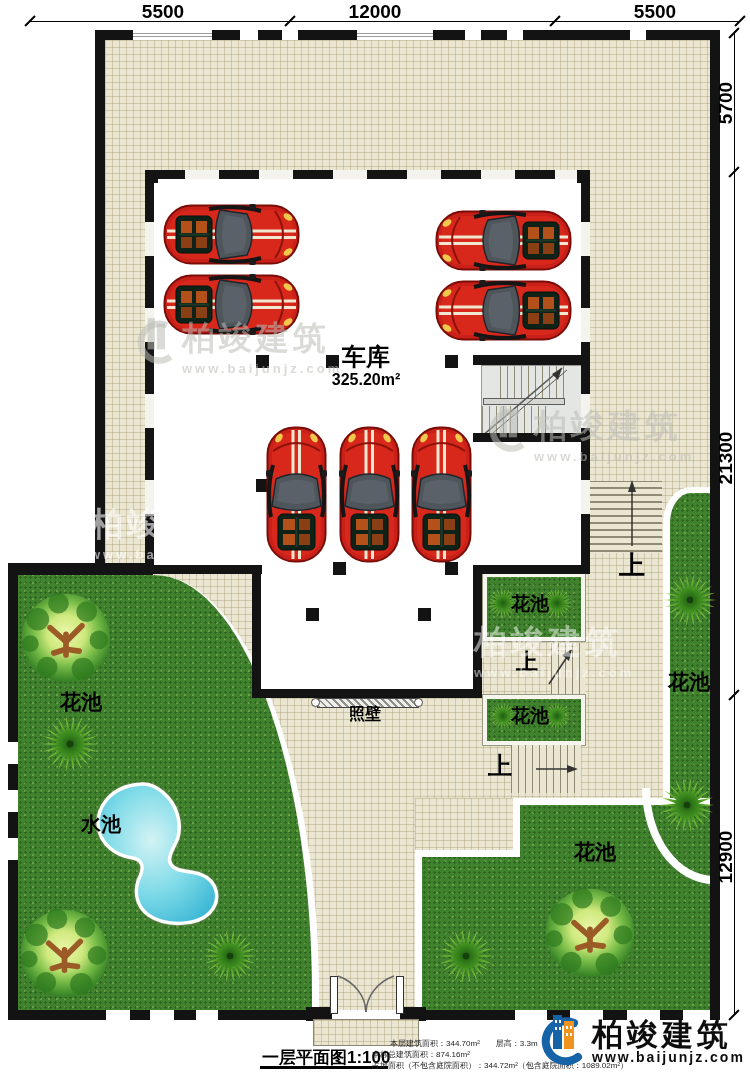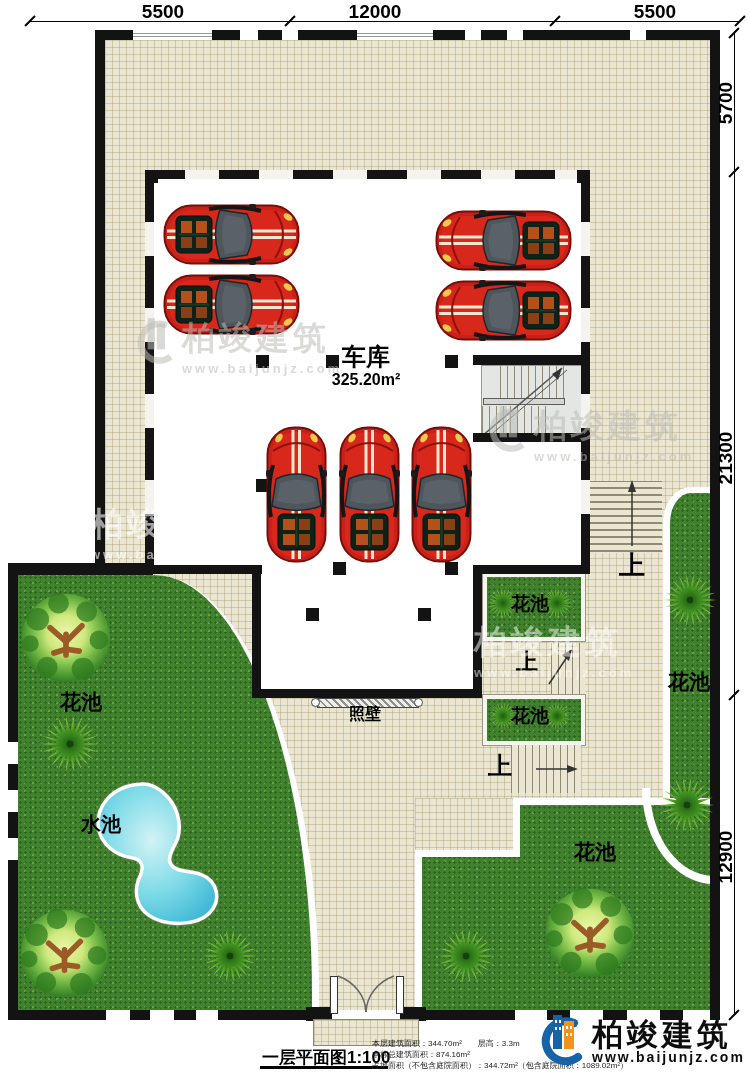--- a/index.html
+++ b/index.html
@@ -384,21 +384,21 @@
   <div class="abs tick" style="left:727px;top:32px;"></div>
   <div class="abs tick" style="left:727px;top:171px;"></div>
   <div class="abs tick" style="left:727px;top:694px;"></div>
   <div class="abs tick" style="left:727px;top:1014px;"></div>
   <div class="abs dim-lbl dim-v" style="left:691px;top:92px;width:70px;">5700</div>
   <div class="abs dim-lbl dim-v" style="left:686px;top:447px;width:80px;">21300</div>
   <div class="abs dim-lbl dim-v" style="left:686px;top:846px;width:80px;">12900</div>
 
   <div class="abs plan-title" style="left:262px;top:1046px;">一层平面图1:100</div>
   <div class="abs" style="left:260px;top:1066px;width:128px;height:3px;background:#000;"></div>
-  <div class="abs ftr-info" style="left:372px;top:1038px;">本层建筑面积：344.70m²　　层高：3.3m</div>
+  <div class="abs ftr-info" style="left:390px;top:1038px;">本层建筑面积：344.70m²　　层高：3.3m</div>
   <div class="abs ftr-info" style="left:372px;top:1049px;">本栋总建筑面积：874.16m²</div>
   <div class="abs ftr-info" style="left:372px;top:1060px;">占地面积（不包含庭院面积）：344.72m²（包含庭院面积：1089.02m²）</div>
   <svg class="abs" style="left:536px;top:1012px;width:48px;height:58px;" viewBox="0 0 48 56">
     <path d="M38,10 A20,20 0 1 0 42,44" fill="none" stroke="#1763a8" stroke-width="8" stroke-linecap="round"></path>
     <rect x="17" y="2" width="9" height="34" fill="#1763a8"></rect>
     <rect x="28" y="8" width="10" height="28" fill="#f0941f"></rect>
     <g fill="#fff">
         <rect x="19" y="7" width="2" height="3"></rect>
         <rect x="23" y="7" width="2" height="3"></rect>
         <rect x="19" y="14" width="2" height="3"></rect>

